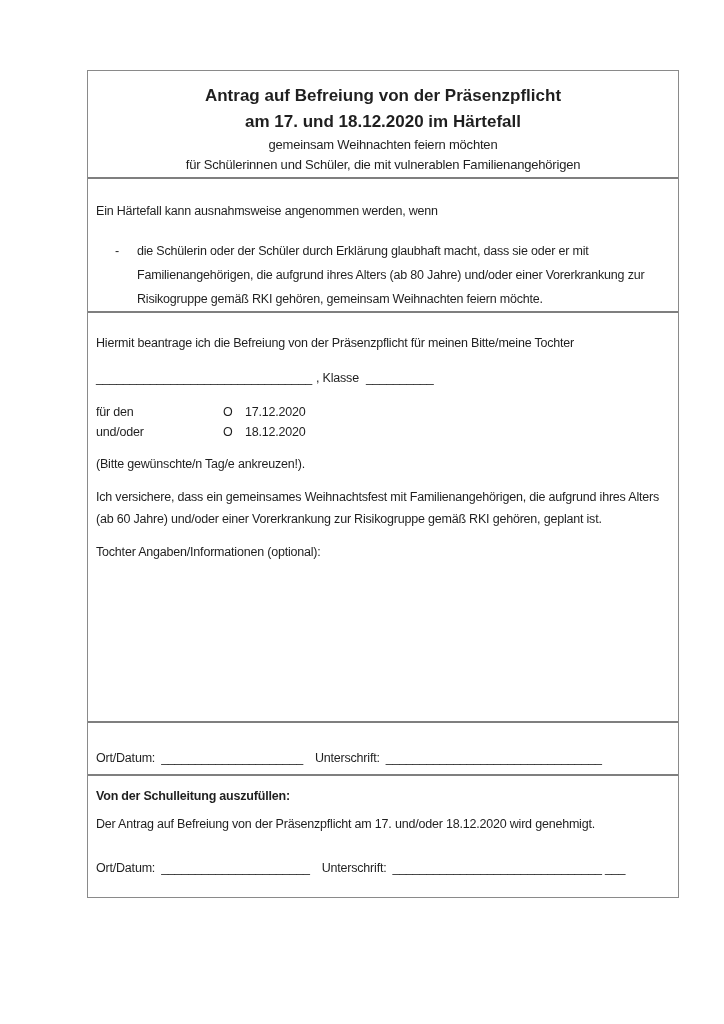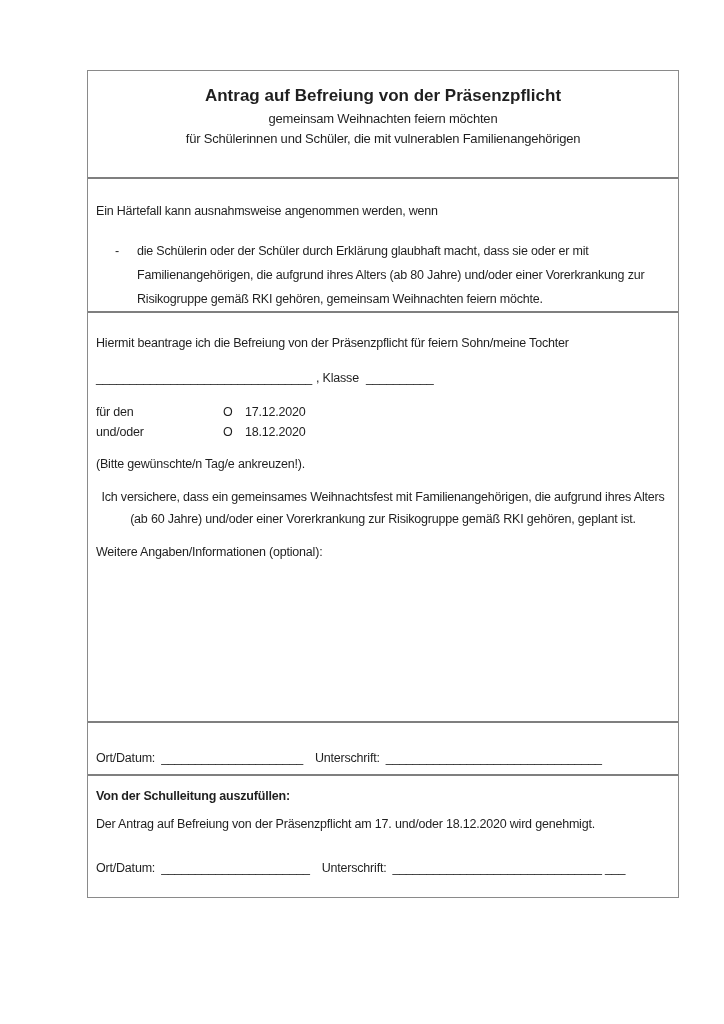--- a/index.html
+++ b/index.html
@@ -51,21 +51,21 @@
   .app-intro { margin-top: 20px; line-height: 20px; white-space: nowrap; }
   .name-line { margin-top: 15px; line-height: 20px; white-space: nowrap; }
   .klasse-label { margin-left: 4px; }
   .klasse-blank { margin-left: 7px; }
   .day-rows { margin-top: 14px; }
   .day-row { display: flex; line-height: 20px; }
   .day-label { width: 127px; flex: 0 0 127px; }
   .day-circle { width: 14px; flex: 0 0 14px; }
   .day-date { margin-left: 8px; }
   .note-line { margin-top: 12px; line-height: 20px; white-space: nowrap; }
-  .assurance { margin-top: 12px; text-align: center; }
+  .assurance { margin-top: 12px; }
   .assurance .wrap-line { line-height: 22px; }
   .additional-label { margin-top: 12px; line-height: 20px; white-space: nowrap; }
   .additional-area { height: 150px; }
 
   
   .sec-sign-parent { height: 53px; padding-top: 27px; }
   .sig-row { line-height: 16px; white-space: nowrap; }
   .sig-label { margin-right: 6px; }
   .sig-label-2 { margin-left: 12px; margin-right: 6px; }
 
@@ -76,38 +76,39 @@
   .sec-school .sig-row { margin-top: 26px; }
 </style>
 </head>
 <body>
 
 <div class="page">
   <div class="form-box">
 
     <div class="sec sec-header">
       <div class="title-line">Antrag auf Befreiung von der Präsenzpflicht</div>
+      <div class="title-line">am 17. und 18.12.2020 im Härtefall</div>
       <div class="subtitle-line">gemeinsam Weihnachten feiern möchten</div>
       <div class="subtitle-line">für Schülerinnen und Schüler, die mit vulnerablen Familienangehörigen</div>
     </div>
 
     <div class="sec sec-haertefall">
       <div class="haertefall-intro">Ein Härtefall kann ausnahmsweise angenommen werden, wenn</div>
       <div class="bullet-item">
         <span class="bullet-marker">-</span>
         <span class="bullet-text">
           <span class="wrap-line">die Schülerin oder der Schüler durch Erklärung glaubhaft macht, dass sie oder er mit</span>
           <span class="wrap-line">Familienangehörigen, die aufgrund ihres Alters (ab 80 Jahre) und/oder einer Vorerkrankung zur</span>
           <span class="wrap-line">Risikogruppe gemäß RKI gehören, gemeinsam Weihnachten feiern möchte.</span>
         </span>
       </div>
     </div>
 
     <div class="sec sec-application">
-      <div class="app-intro">Hiermit beantrage ich die Befreiung von der Präsenzpflicht für feiern Sohn/meine Tochter</div>
+      <div class="app-intro">Hiermit beantrage ich die Befreiung von der Präsenzpflicht für meinen Bitte/meine Tochter</div>
 
       <div class="name-line">
         <span>________________________________</span><span class="klasse-label">, Klasse</span><span class="klasse-blank">__________</span>
       </div>
 
       <div class="day-rows">
         <div class="day-row">
           <span class="day-label">für den</span>
           <span class="day-circle">O</span>
           <span class="day-date">17.12.2020</span>
@@ -119,21 +120,21 @@
         </div>
       </div>
 
       <div class="note-line">(Bitte gewünschte/n Tag/e ankreuzen!).</div>
 
       <div class="assurance">
         <span class="wrap-line">Ich versichere, dass ein gemeinsames Weihnachtsfest mit Familienangehörigen, die aufgrund ihres Alters</span>
         <span class="wrap-line">(ab 60 Jahre) und/oder einer Vorerkrankung zur Risikogruppe gemäß RKI gehören, geplant ist.</span>
       </div>
 
-      <div class="additional-label">Weitere Angaben/Informationen (optional):</div>
+      <div class="additional-label">Tochter Angaben/Informationen (optional):</div>
       <div class="additional-area"></div>
     </div>
 
     <div class="sec sec-sign-parent">
       <div class="sig-row">
         <span class="sig-label">Ort/Datum:</span><span>_____________________</span><span class="sig-label-2">Unterschrift:</span><span>________________________________</span>
       </div>
     </div>
 
     <div class="sec sec-school">

